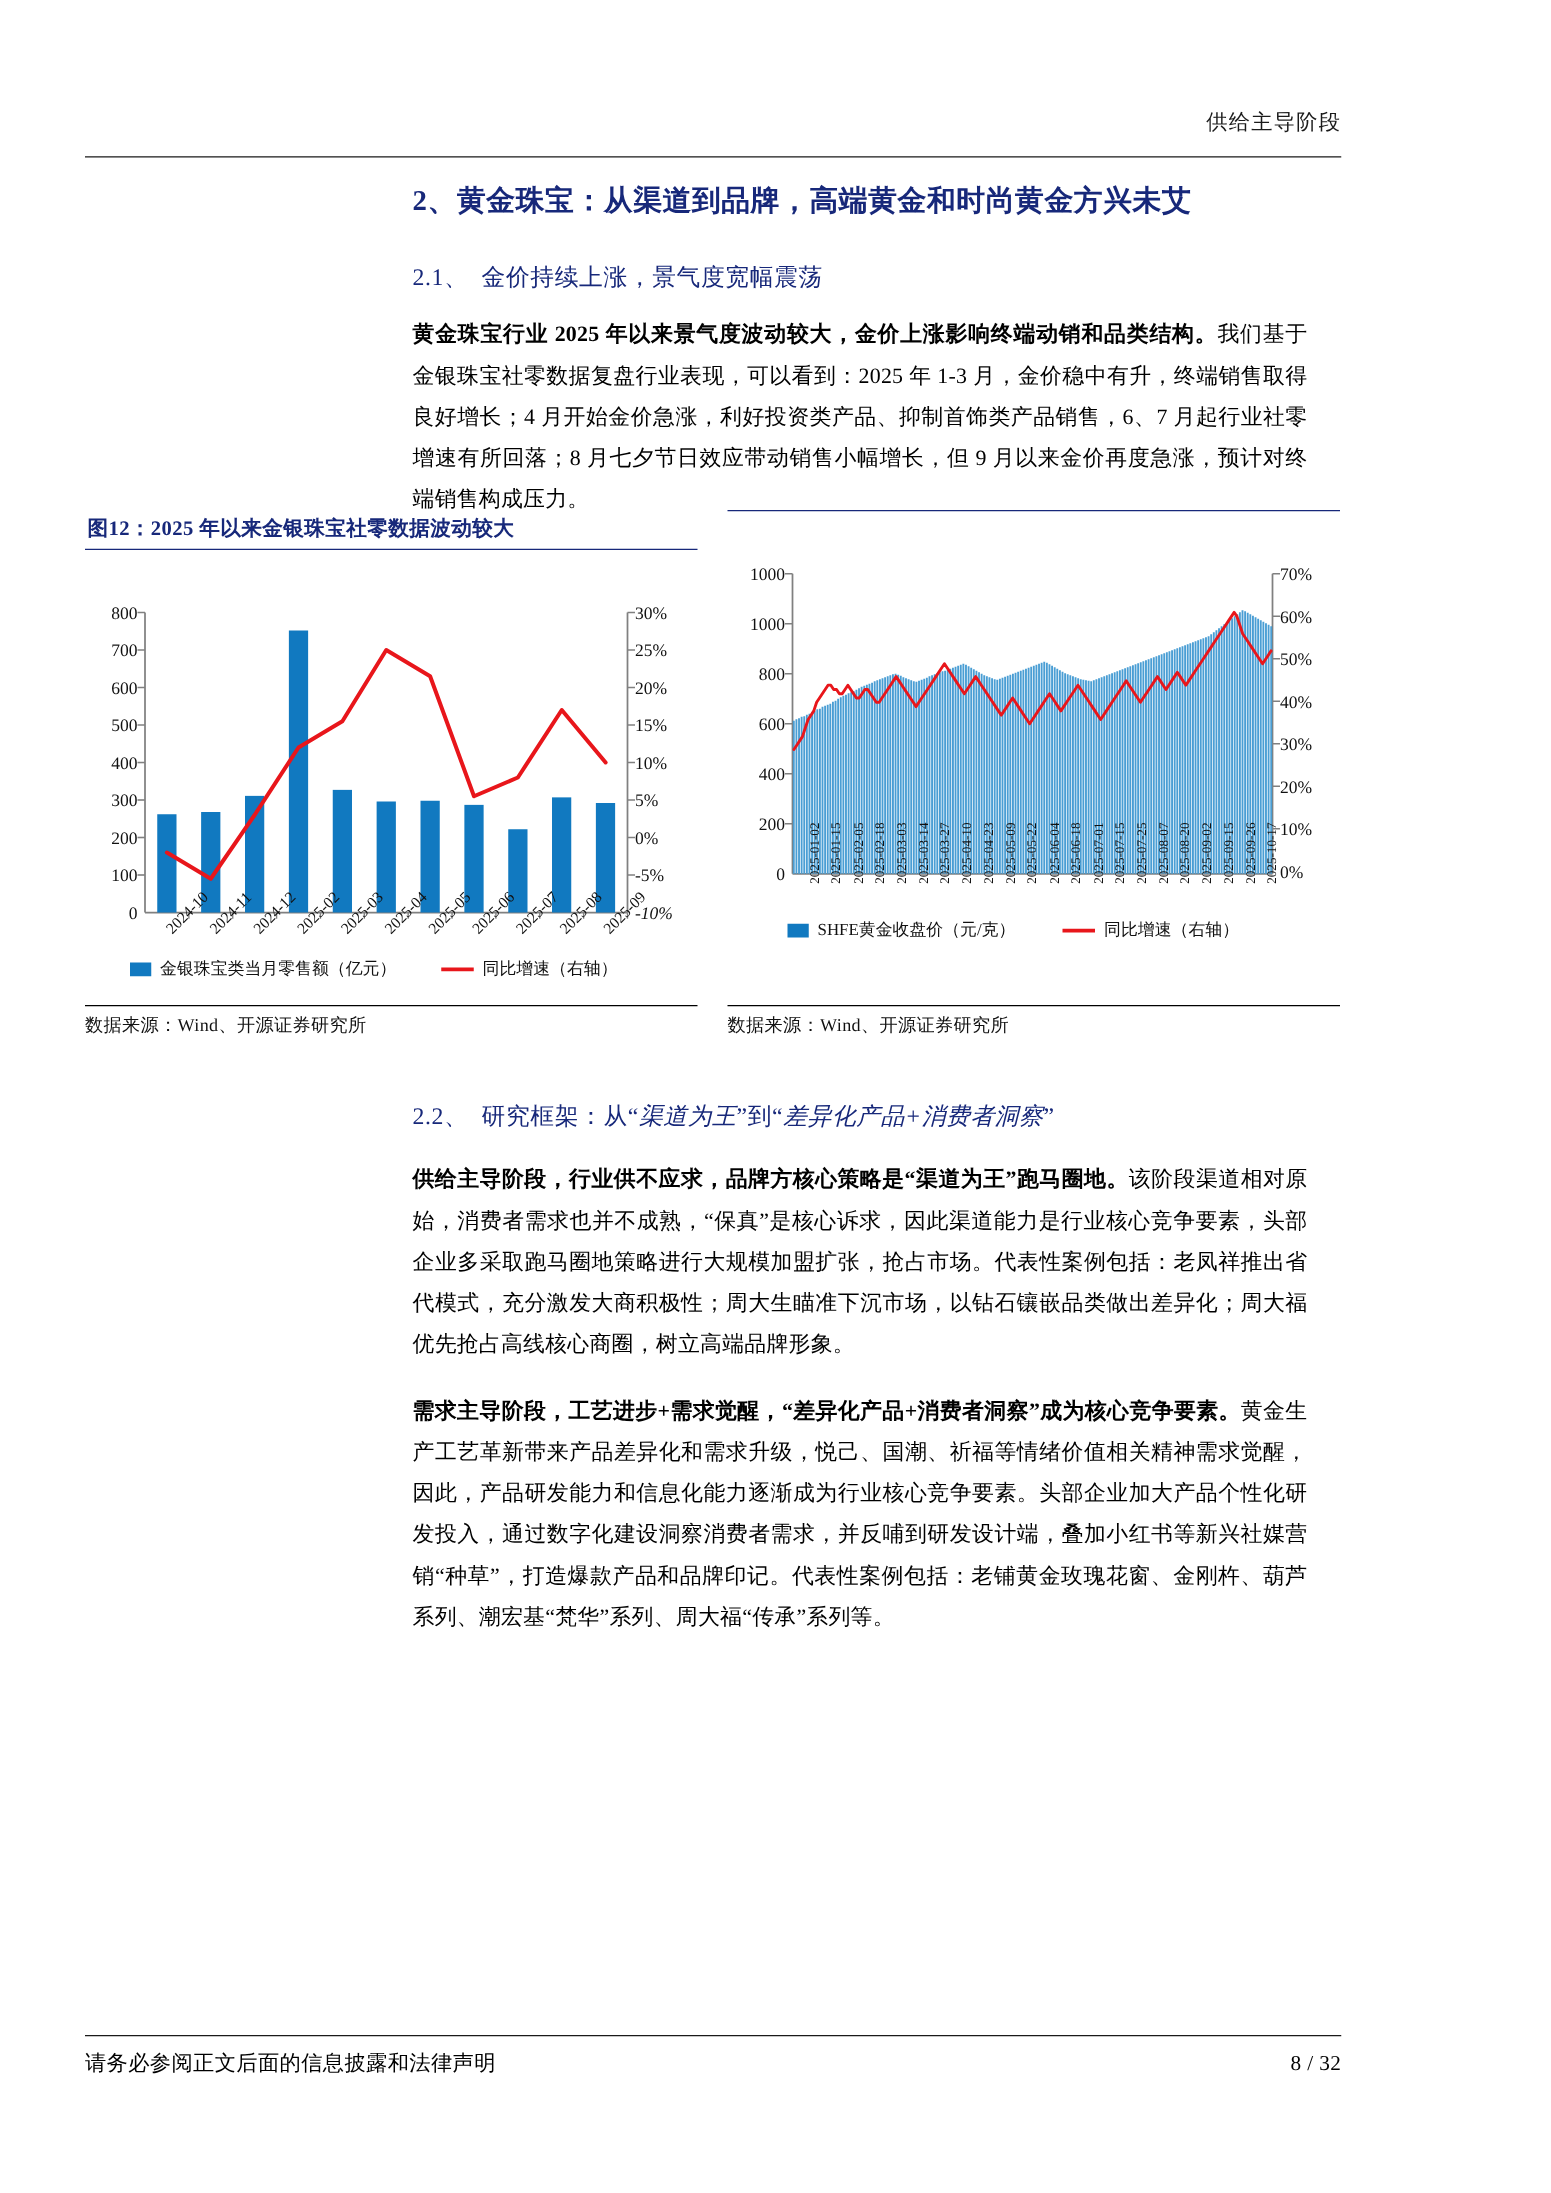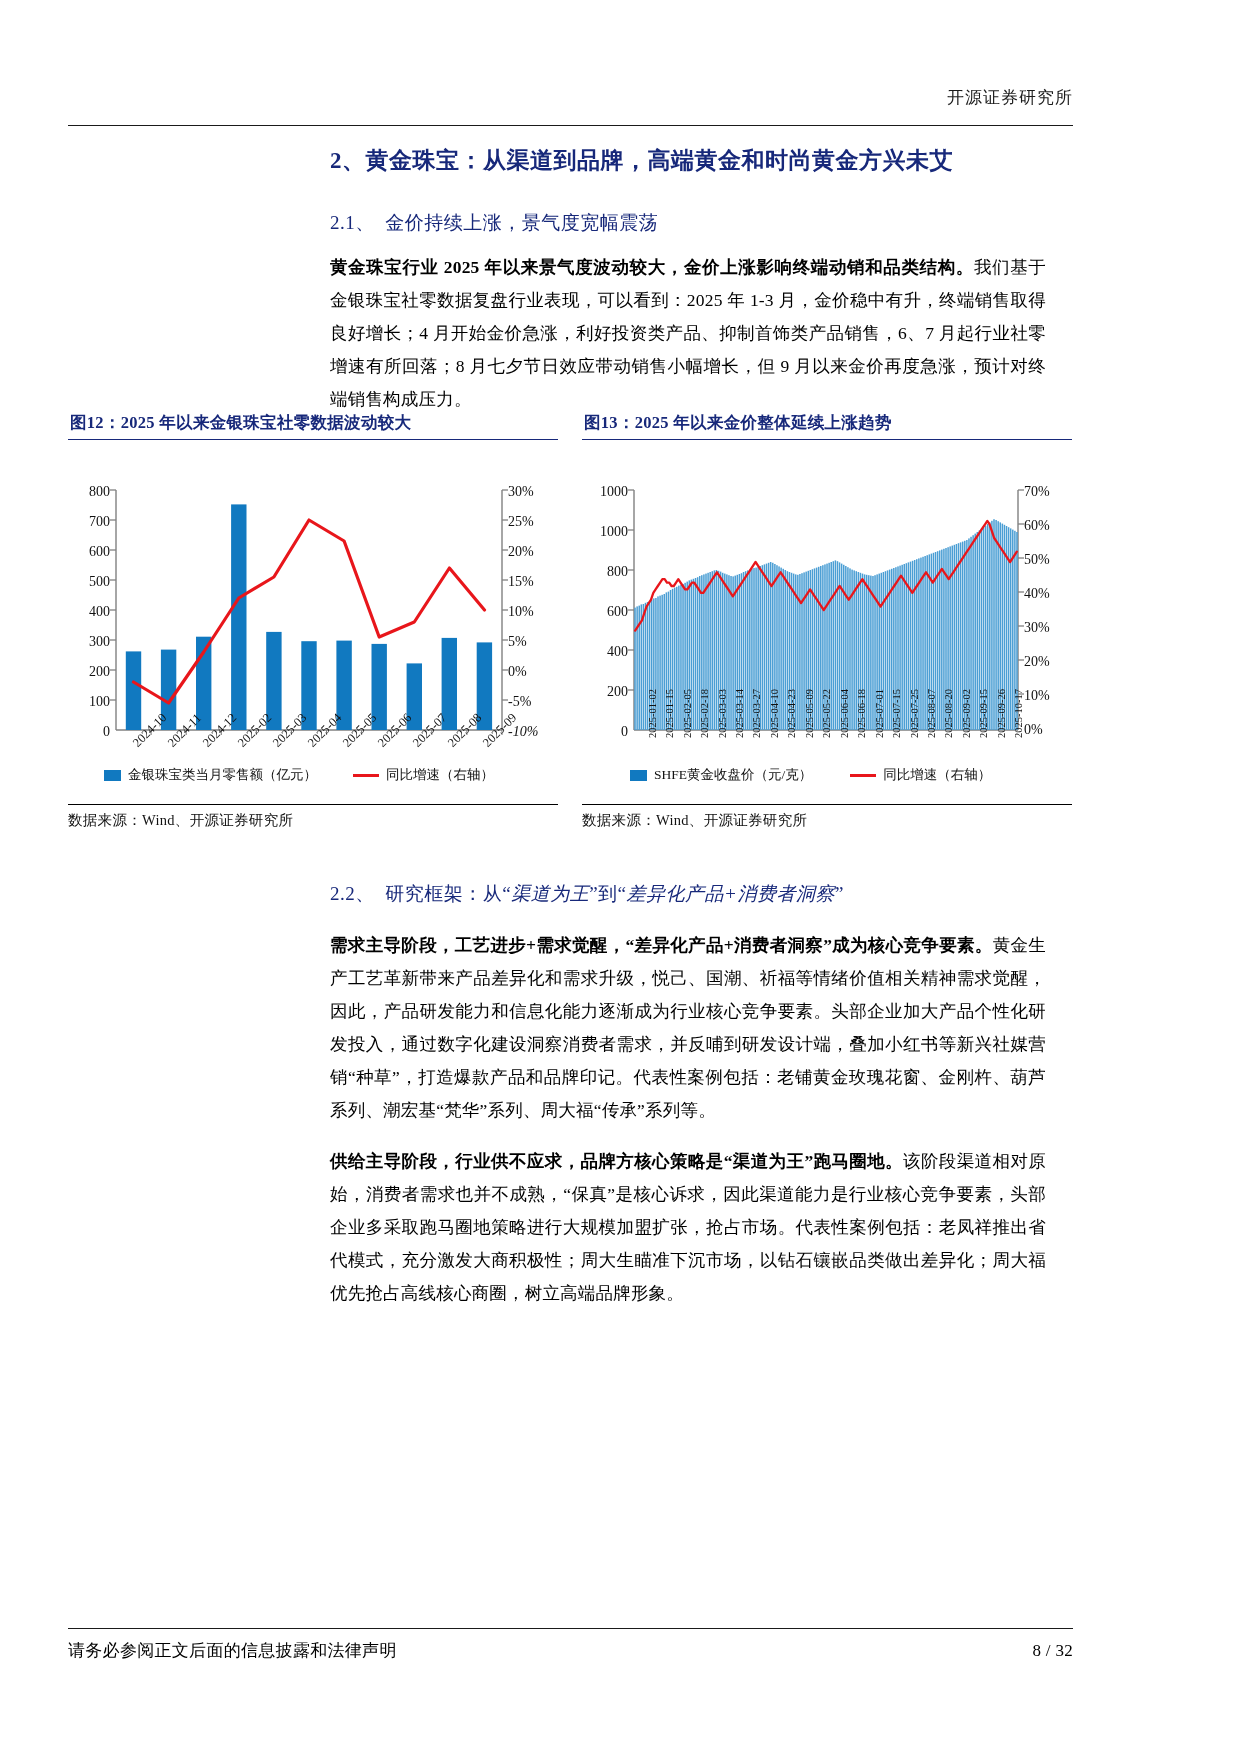--- a/index.html
+++ b/index.html
@@ -109,21 +109,21 @@
     display:flex; justify-content:space-between; align-items:baseline;
     padding-top:10px; font-size:17px; letter-spacing:0.3px;
   }
 </style>
 </head>
 <body>
 
 <div class="page">
 
   <div class="header">
-    <div class="header-right">开源证券研究所</div>
+    <div class="header-right">供给主导阶段</div>
     <div class="header-rule"></div>
   </div>
 
   <div class="content" style="top:144px;">
     <h2 class="sec">
       <span>2、</span><span>黄金珠宝：从渠道到品牌，高端黄金和时尚黄金方兴未艾</span>
     </h2>
 
     <h3 class="subsec" style="margin-top:30px;">
       <span>2.1、</span>&nbsp;&nbsp;<span>金价持续上涨，景气度宽幅震荡</span>
@@ -233,21 +233,20 @@
             <span class="sw-bar"></span>
             <span>金银珠宝类当月零售额（亿元）</span>
             <span style="display:inline-block;width:22px;"></span>
             <span class="sw-line"></span>
             <span>同比增速（右轴）</span>
           </div>
         </div>
       </div>
 
       <div class="fig-col right">
-        <div class="fig-title">图13：2025 年以来金价整体延续上涨趋势</div>
         <div class="fig-title-rule"></div>
         <div class="fig-body">
           <div class="axlab l" style="left:0px;top:44px;width:46px;">1000</div>
           <div class="axlab l" style="left:0px;top:84px;width:46px;">1000</div>
           <div class="axlab l" style="left:0px;top:124px;width:46px;">800</div>
           <div class="axlab l" style="left:0px;top:164px;width:46px;">600</div>
           <div class="axlab l" style="left:0px;top:204px;width:46px;">400</div>
           <div class="axlab l" style="left:0px;top:244px;width:46px;">200</div>
           <div class="axlab l" style="left:0px;top:284px;width:46px;">0</div>
 
@@ -512,26 +511,26 @@
         <div class="fig-source">数据来源：Wind、开源证券研究所</div>
       </div>
     </div>
   </div>
 
   <div class="content" style="top:880px;">
     <h3 class="subsec" style="margin-top:0;">
       <span>2.2、</span>&nbsp;&nbsp;<span>研究框架：从“</span><span class="ital">渠道为王</span><span>”到“</span><span class="ital">差异化产品+消费者洞察</span><span>”</span>
     </h3>
 
+    <p class="body" style="margin-top:18px;">
+      <b>供给主导阶段，行业供不应求，品牌方核心策略是“渠道为王”跑马圈地。</b><span>该阶段渠道相对原始，消费者需求也并不成熟，“保真”是核心诉求，因此渠道能力是行业核心竞争要素，头部企业多采取跑马圈地策略进行大规模加盟扩张，抢占市场。代表性案例包括：老凤祥推出省代模式，充分激发大商积极性；周大生瞄准下沉市场，以钻石镶嵌品类做出差异化；周大福优先抢占高线核心商圈，树立高端品牌形象。</span>
+    </p>
+
     <p class="body" style="margin-top:20px;">
       <b>需求主导阶段，工艺进步+需求觉醒，“差异化产品+消费者洞察”成为核心竞争要素。</b><span>黄金生产工艺革新带来产品差异化和需求升级，悦己、国潮、祈福等情绪价值相关精神需求觉醒，因此，产品研发能力和信息化能力逐渐成为行业核心竞争要素。头部企业加大产品个性化研发投入，通过数字化建设洞察消费者需求，并反哺到研发设计端，叠加小红书等新兴社媒营销“种草”，打造爆款产品和品牌印记。代表性案例包括：老铺黄金玫瑰花窗、金刚杵、葫芦系列、潮宏基“梵华”系列、周大福“传承”系列等。</span>
-    </p>
-
-    <p class="body" style="margin-top:18px;">
-      <b>供给主导阶段，行业供不应求，品牌方核心策略是“渠道为王”跑马圈地。</b><span>该阶段渠道相对原始，消费者需求也并不成熟，“保真”是核心诉求，因此渠道能力是行业核心竞争要素，头部企业多采取跑马圈地策略进行大规模加盟扩张，抢占市场。代表性案例包括：老凤祥推出省代模式，充分激发大商积极性；周大生瞄准下沉市场，以钻石镶嵌品类做出差异化；周大福优先抢占高线核心商圈，树立高端品牌形象。</span>
     </p>
   </div>
 
   <div class="footer">
     <div class="footer-rule"></div>
     <div class="footer-row">
       <span>请务必参阅正文后面的信息披露和法律声明</span>
       <span>8 / 32</span>
     </div>
   </div>

